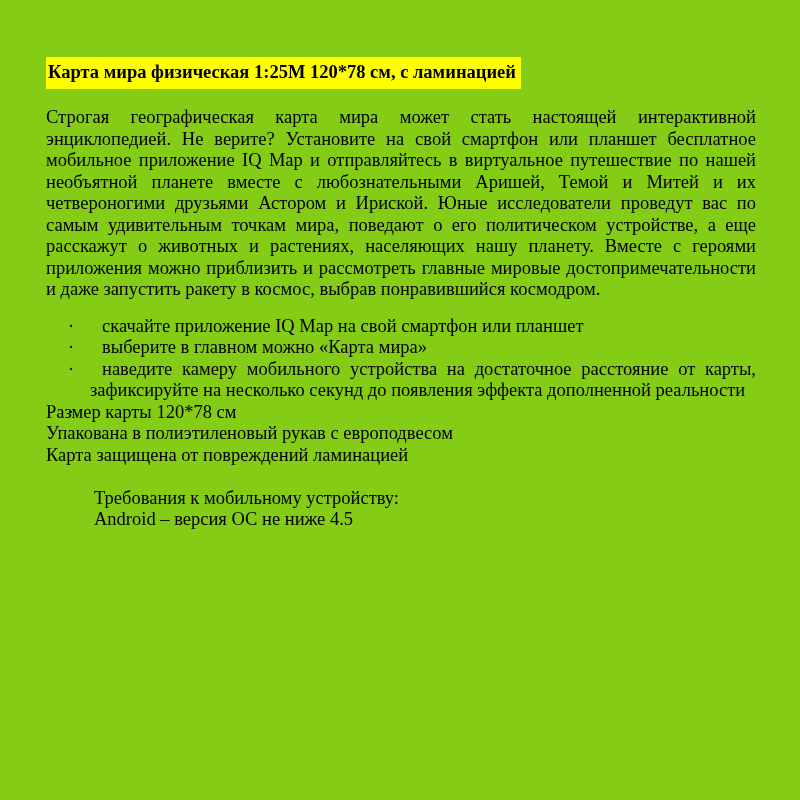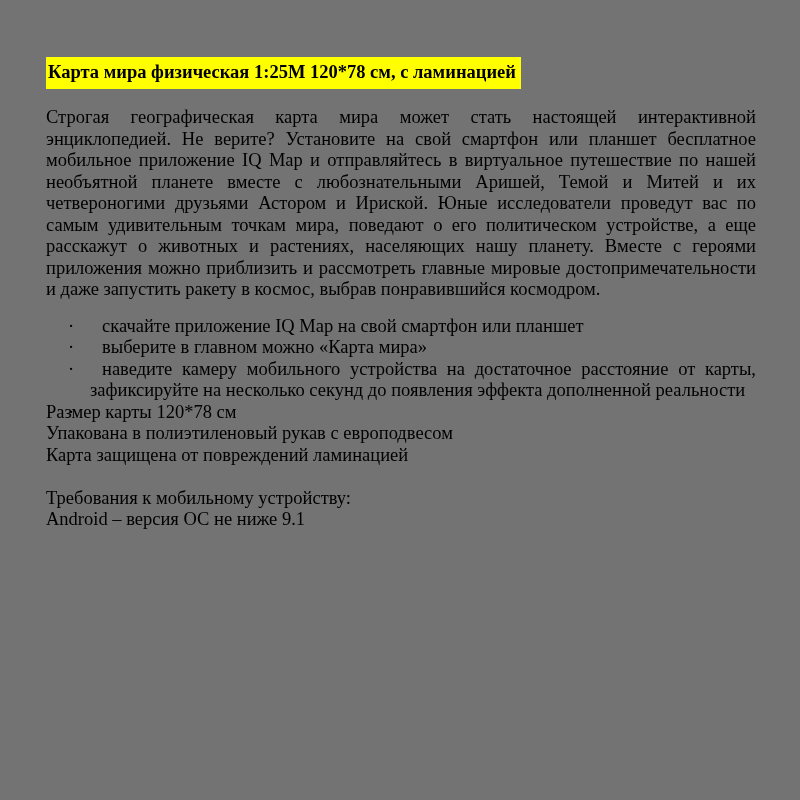--- a/index.html
+++ b/index.html
@@ -8,21 +8,21 @@
     height: 800px;
     background: #ffffff;
     font-family: "Liberation Serif", "DejaVu Serif", serif;
     color: #000000;
     overflow: hidden;
   }
   .page {
     position: relative;
     width: 800px;
     height: 800px;
-    background: #737373;
+    background: #84cc16;
   }
   .content {
     position: absolute;
     left: 46px;
     top: 57px;
     width: 710px;
     font-size: 18.5px;
     line-height: 21.5px;
   }
   .title-line {
@@ -54,20 +54,21 @@
     left: 22px;
     top: 0;
     text-indent: 0;
     font-size: 18.5px;
   }
   .specs div {
     text-align: left;
   }
   .requirements {
     margin-top: 21.5px;
+    margin-left: 48px;
   }
 </style>
 </head>
 <body>
 
 <div class="page">
   <div class="content">
 
     <div class="title-line">
       <span class="title-highlight">Карта мира физическая 1:25М 120*78 см, с ламинацией</span>
@@ -94,17 +95,17 @@
     </ul>
 
     <div class="specs">
       <div>Размер карты 120*78 см</div>
       <div>Упакована в полиэтиленовый рукав с европодвесом</div>
       <div>Карта защищена от повреждений ламинацией</div>
     </div>
 
     <div class="requirements">
       <div>Требования к мобильному устройству:</div>
-      <div>Android – версия ОС не ниже 9.1</div>
+      <div>Android – версия ОС не ниже 4.5</div>
     </div>
 
   </div>
 </div>
 
 </body></html>

